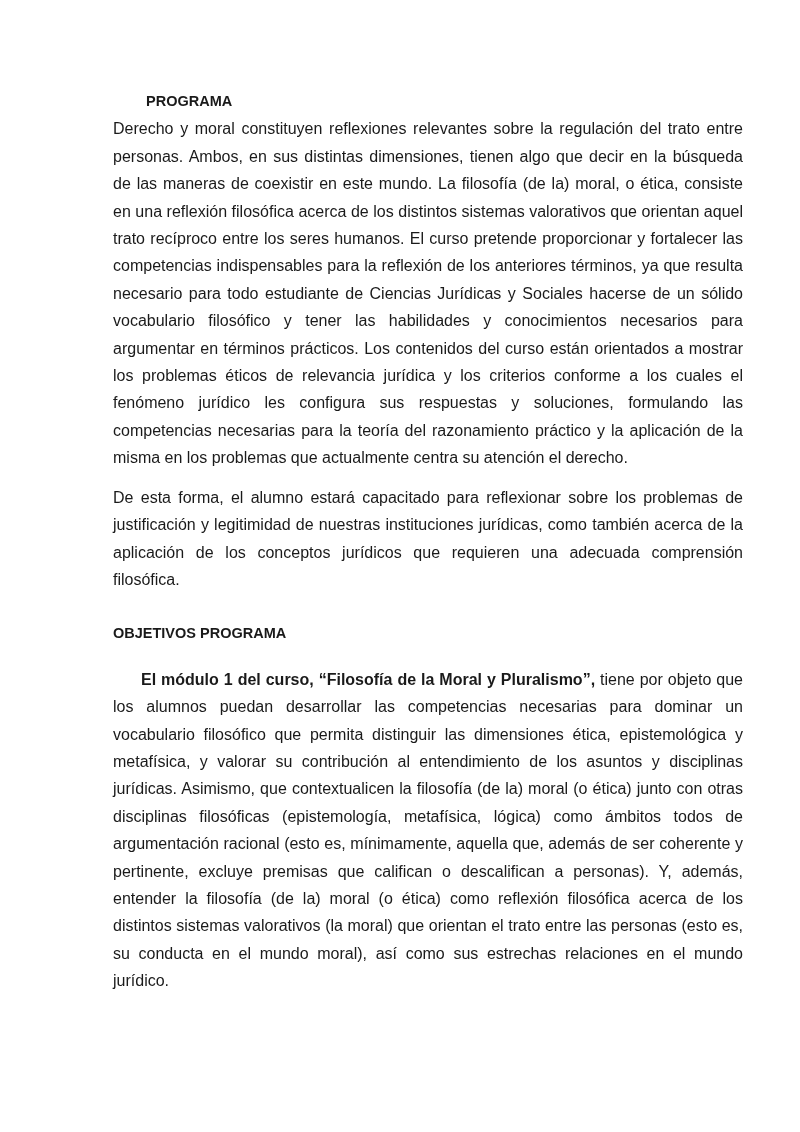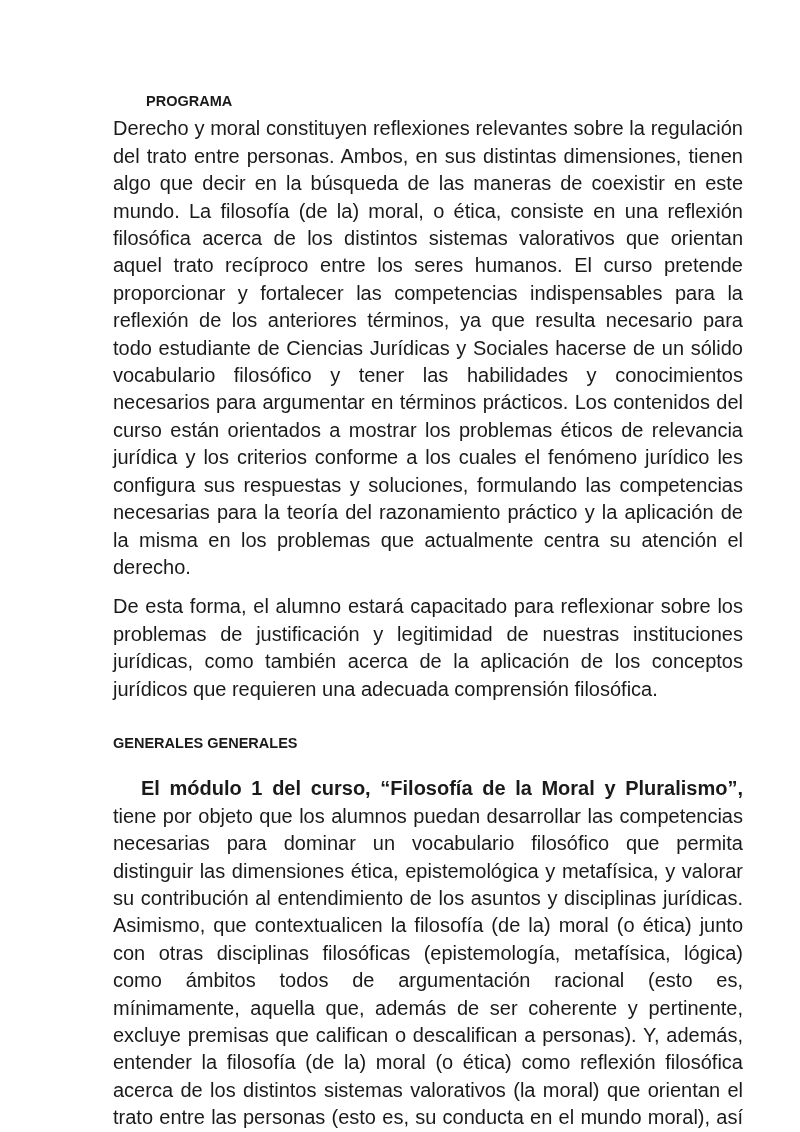--- a/index.html
+++ b/index.html
@@ -30,21 +30,21 @@
   .doc-heading.indented {
     padding-left: 33px;
   }
   .doc-heading.spaced-top {
     margin-top: 20px;
   }
   .doc-heading.spaced-top-lg {
     margin-top: 27px;
   }
   .doc-paragraph {
-    font-size: 20px;
+    font-size: 16px;
     line-height: 27.4px;
     text-align: justify;
     margin: 0 0 12px 0;
   }
   .doc-paragraph.spaced-top {
     margin-top: 18px;
   }
   .bold-lead {
     font-weight: bold;
     margin-left: 28px;
@@ -56,17 +56,17 @@
 <div class="page">
 
   <h1 class="doc-heading indented">PROGRAMA</h1>
 
 
 
   <p class="doc-paragraph">Derecho y moral constituyen reflexiones relevantes sobre la regulación del trato entre personas. Ambos, en sus distintas dimensiones, tienen algo que decir en la búsqueda de las maneras de coexistir en este mundo. La filosofía (de la) moral, o ética, consiste en una reflexión filosófica acerca de los distintos sistemas valorativos que orientan aquel trato recíproco entre los seres humanos. El curso pretende proporcionar y fortalecer las competencias indispensables para la reflexión de los anteriores términos, ya que resulta necesario para todo estudiante de Ciencias Jurídicas y Sociales hacerse de un sólido vocabulario filosófico y tener las habilidades y conocimientos necesarios para argumentar en términos prácticos. Los contenidos del curso están orientados a mostrar los problemas éticos de relevancia jurídica y los criterios conforme a los cuales el fenómeno jurídico les configura sus respuestas y soluciones, formulando las competencias necesarias para la teoría del razonamiento práctico y la aplicación de la misma en los problemas que actualmente centra su atención el derecho.</p>
 
   <p class="doc-paragraph">De esta forma, el alumno estará capacitado para reflexionar sobre los problemas de justificación y legitimidad de nuestras instituciones jurídicas, como también acerca de la aplicación de los conceptos jurídicos que requieren una adecuada comprensión filosófica.</p>
 
-  <h3 class="doc-heading spaced-top-lg">GENERALES GENERALES</h3>
+  <h3 class="doc-heading spaced-top-lg">OBJETIVOS PROGRAMA</h3>
 
   <p class="doc-paragraph spaced-top"><span class="bold-lead">El módulo 1 del curso, “Filosofía de la Moral y Pluralismo”,</span><span> tiene por objeto que los alumnos puedan desarrollar las competencias necesarias para dominar un vocabulario filosófico que permita distinguir las dimensiones ética, epistemológica y metafísica, y valorar su contribución al entendimiento de los asuntos y disciplinas jurídicas. Asimismo, que contextualicen la filosofía (de la) moral (o ética) junto con otras disciplinas filosóficas (epistemología, metafísica, lógica) como ámbitos todos de argumentación racional (esto es, mínimamente, aquella que, además de ser coherente y pertinente, excluye premisas que califican o descalifican a personas). Y, además, entender la filosofía (de la) moral (o ética) como reflexión filosófica acerca de los distintos sistemas valorativos (la moral) que orientan el trato entre las personas (esto es, su conducta en el mundo moral), así como sus estrechas relaciones en el mundo jurídico.</span></p>
 
 </div>
 
 </body></html>

